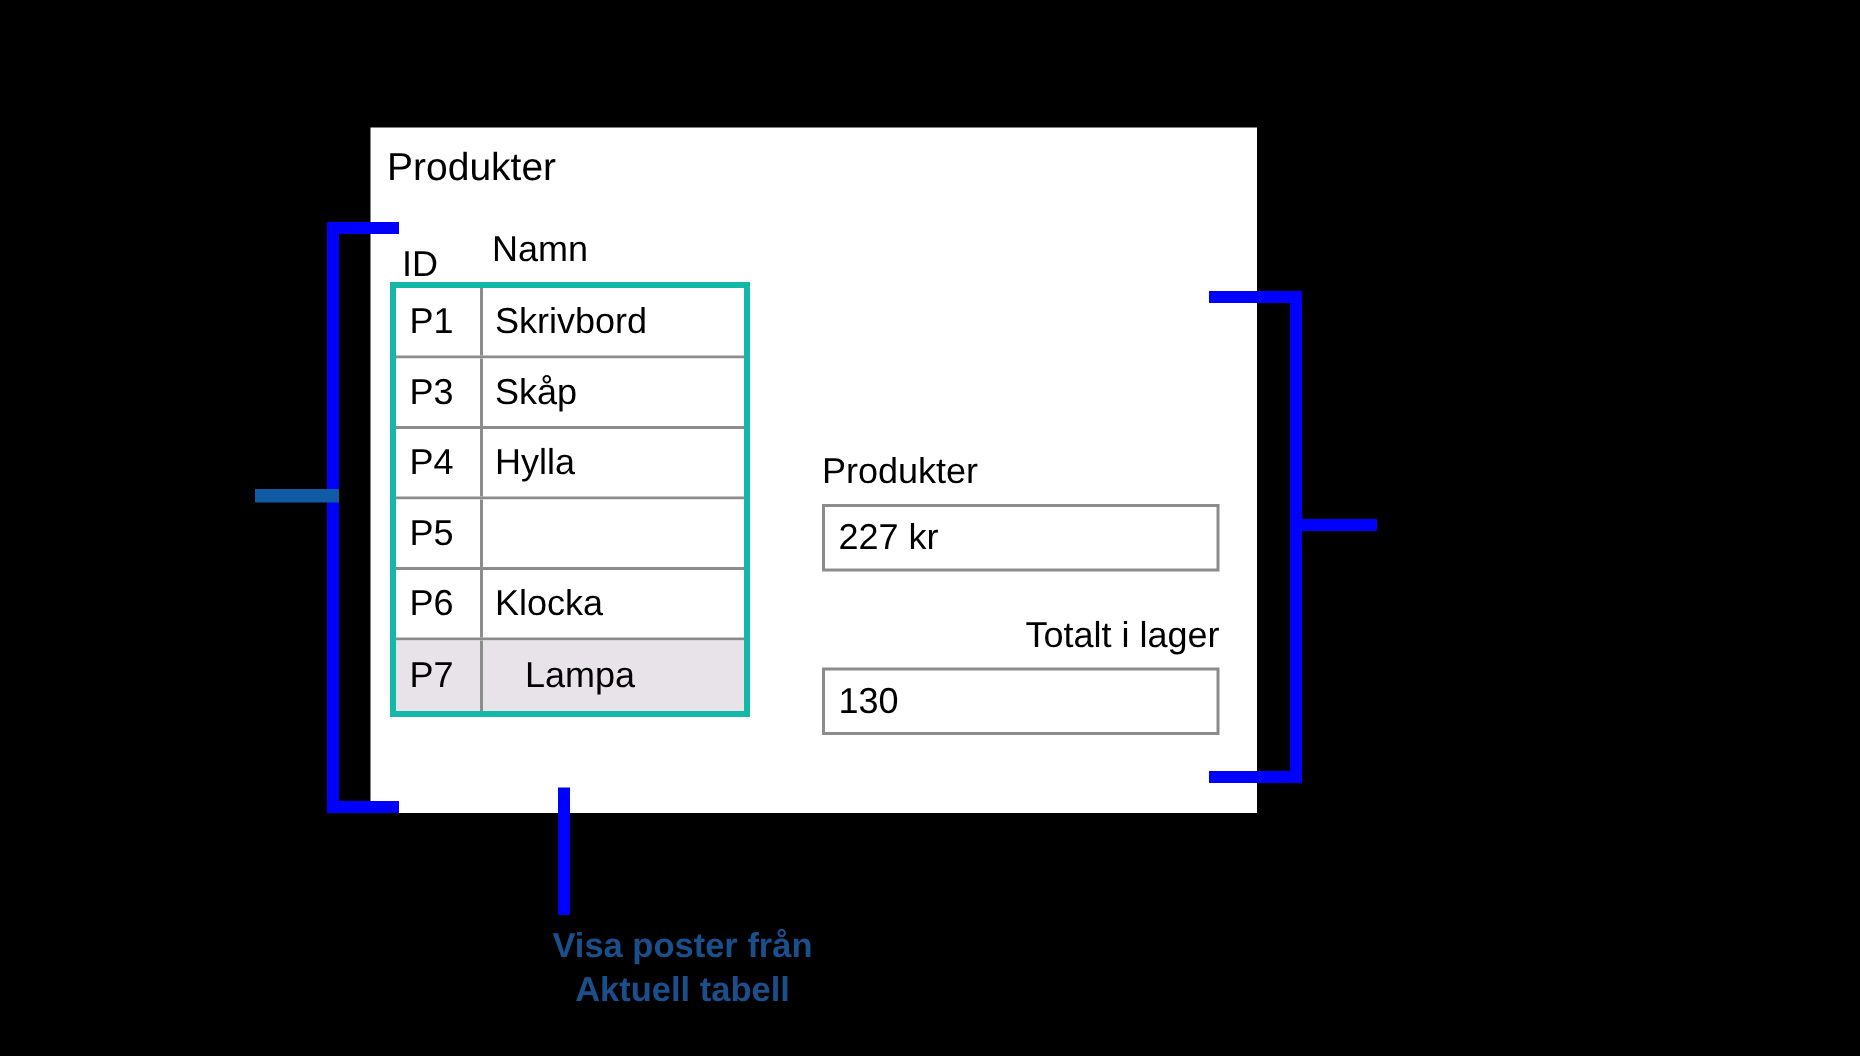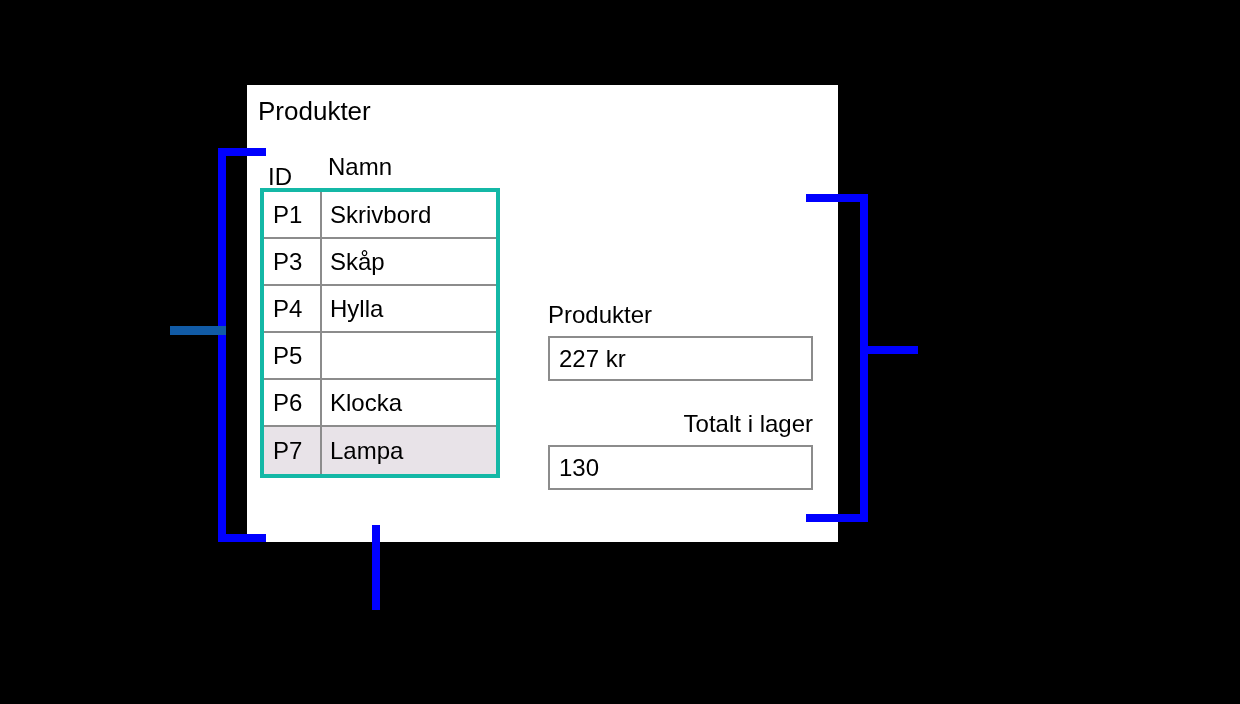--- a/index.html
+++ b/index.html
@@ -65,21 +65,21 @@
     background: #ffffff;
   }
   .grid-row {
     display: flex;
     height: 47px;
     border-bottom: 2px solid #8c8c8c;
     box-sizing: border-box;
     background: #ffffff;
   }
   .grid-row:last-child { border-bottom: none; }
-  .grid-row.selected { background: #e8e3e8; }
+  .grid-row.selected { background: #e8e3e8; gap: 20px; }
 
   .cell {
     font-size: 24px;
     color: #000000;
     display: flex;
     align-items: center;
     box-sizing: border-box;
     white-space: nowrap;
     overflow: hidden;
   }
@@ -212,14 +212,18 @@
   <div class="ann" id="lb-bot"></div>
   <div class="ann" id="lb-stub"></div>
 
   <div class="ann" id="rb-v"></div>
   <div class="ann" id="rb-top"></div>
   <div class="ann" id="rb-bot"></div>
   <div class="ann" id="rb-stub"></div>
 
   <div class="ann" id="leader-v"></div>
 
+  <div class="caption">
+    <div>Visa poster från</div>
+    <div>Aktuell tabell</div>
+  </div>
 
 </div>
 
 </body></html>

